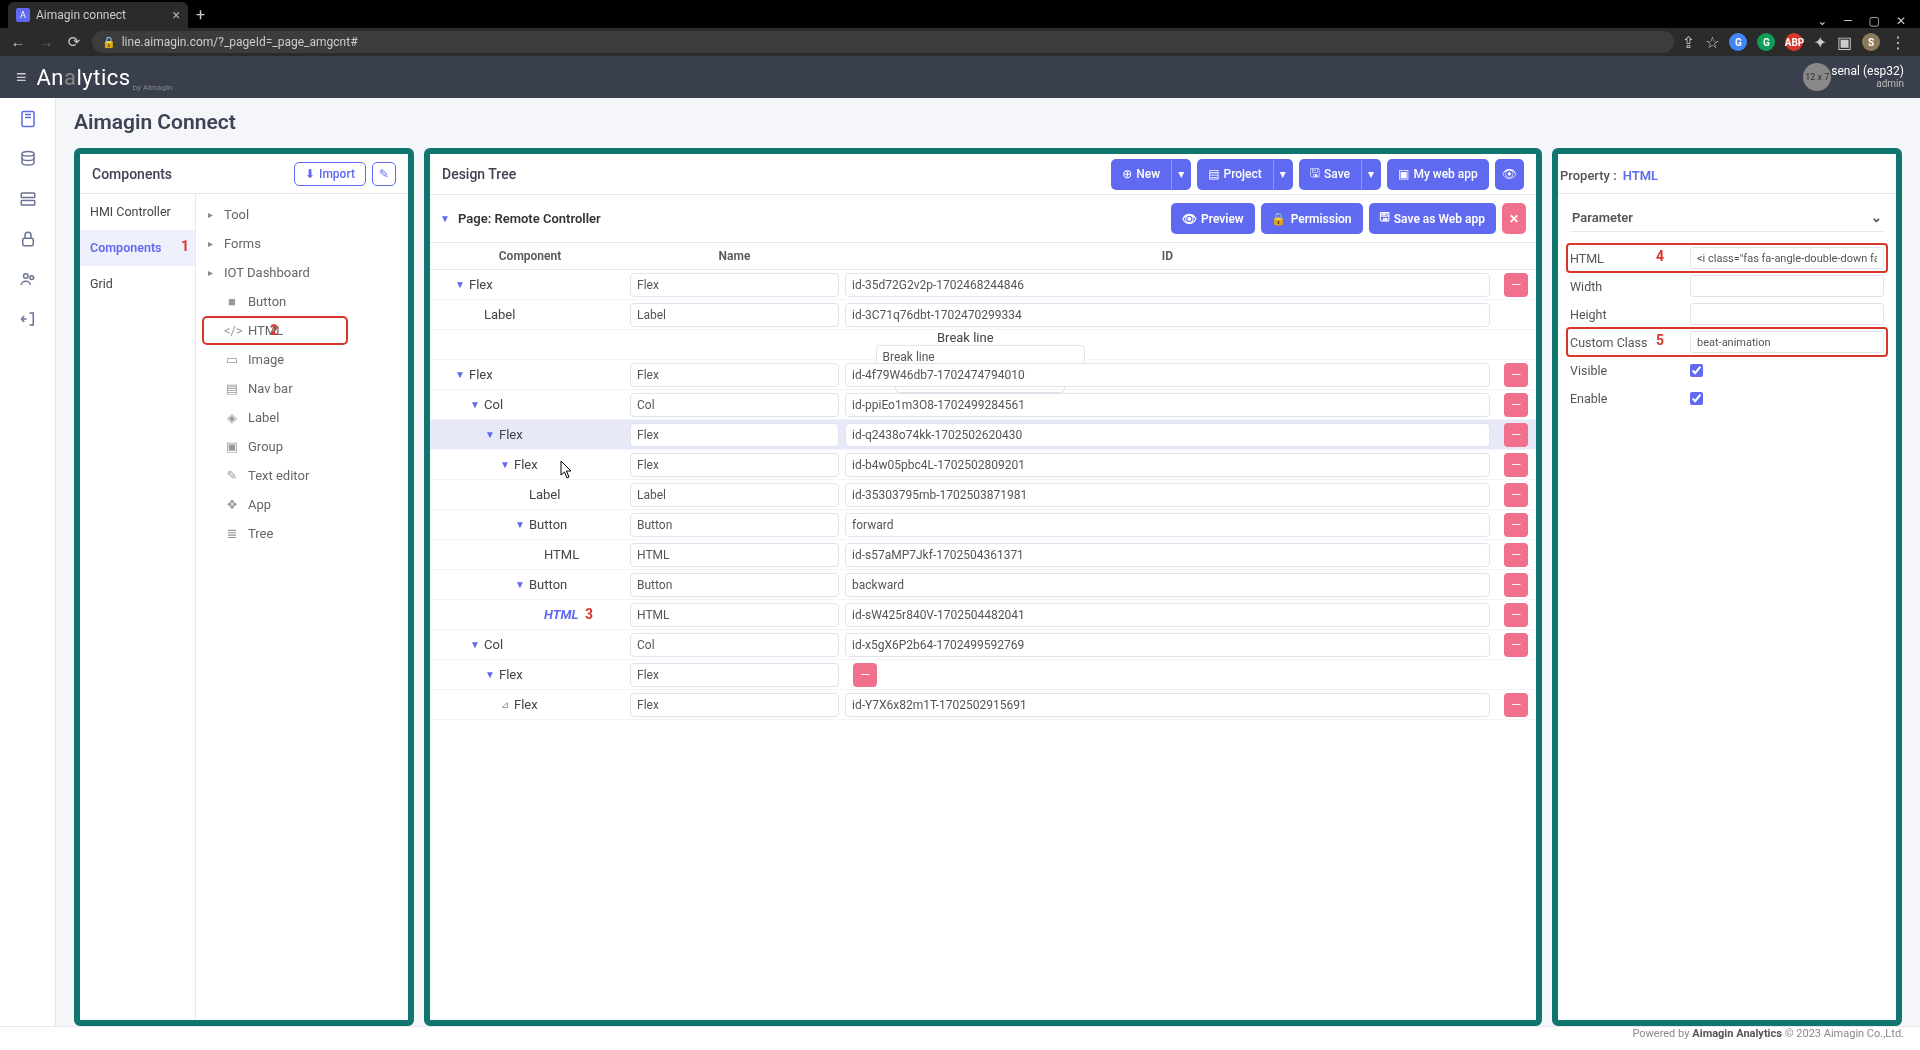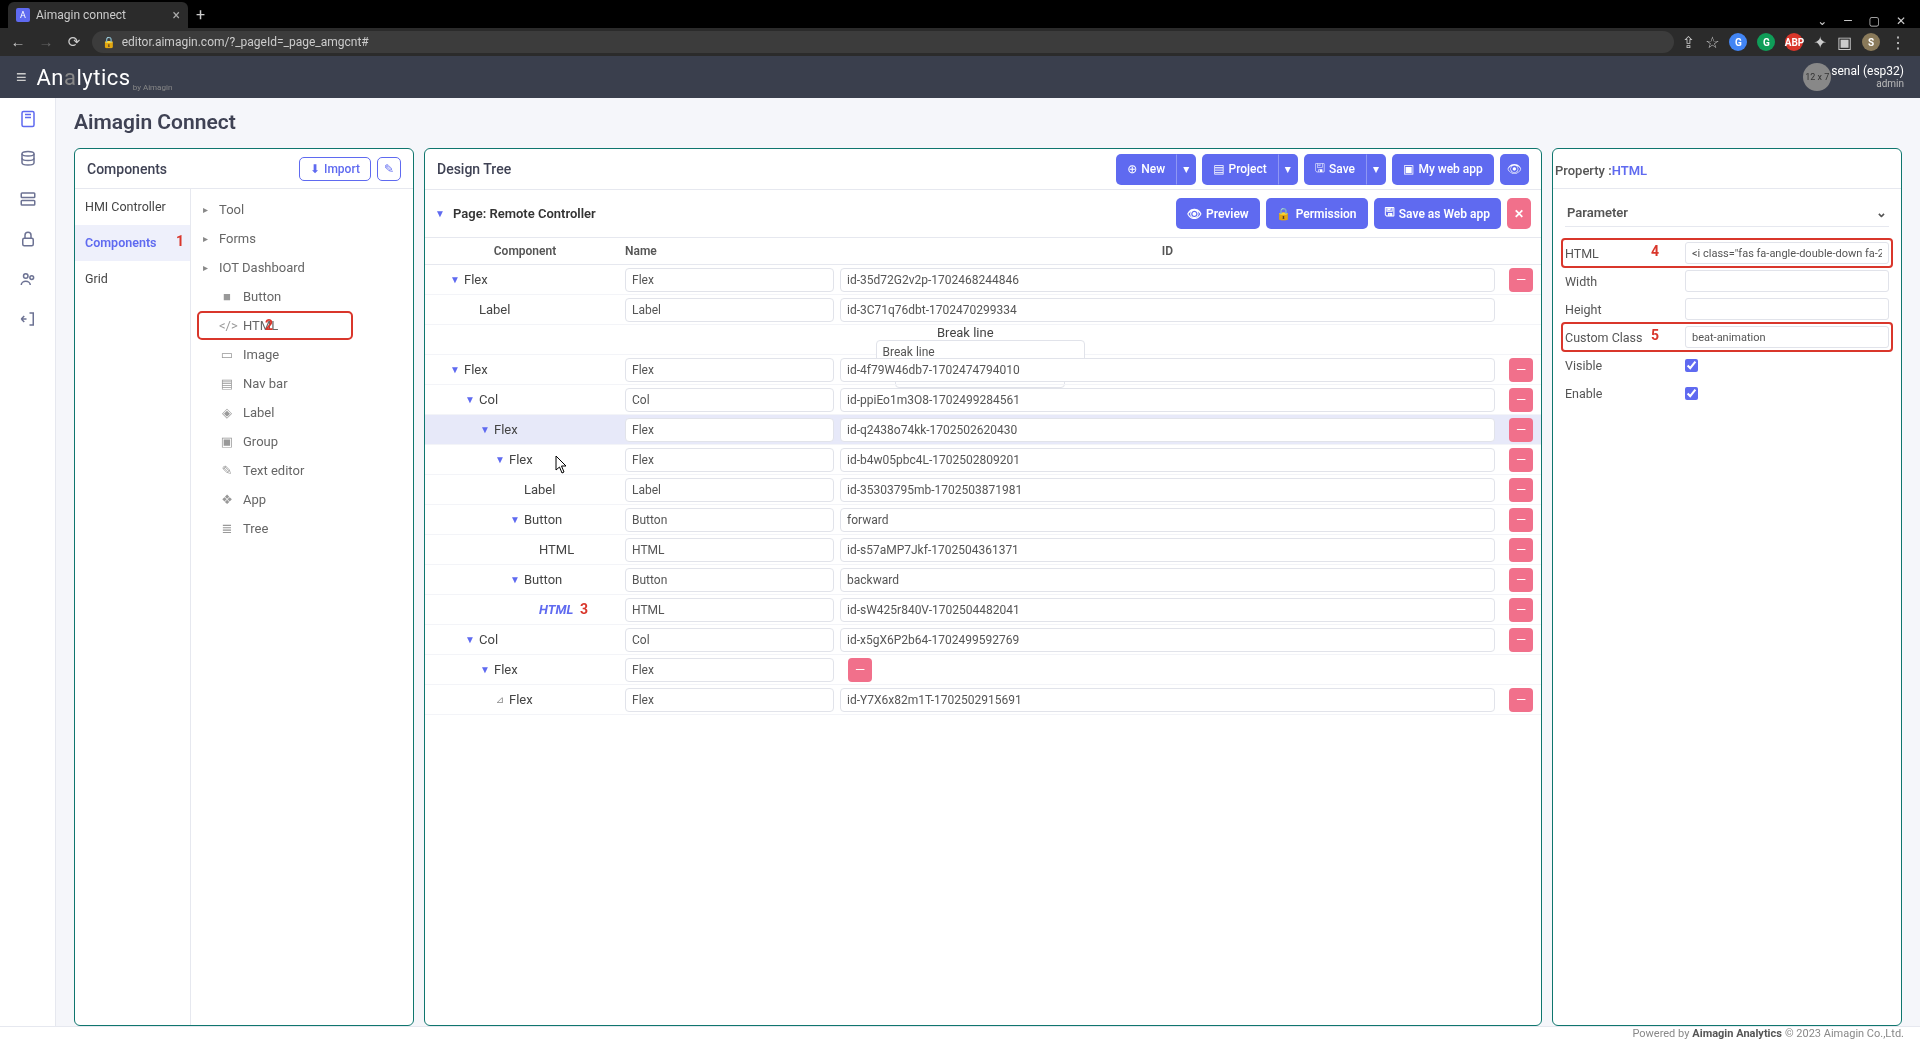--- a/index.html
+++ b/index.html
@@ -35,21 +35,21 @@
 
 .app-body { display: flex; height: calc(1050px - 56px - 42px - 24px); }
 .left-rail { width: 56px; background: #fff; border-right: 1px solid #e6e8ef; display:flex; flex-direction:column; align-items:center; padding-top:10px; gap:18px;}
 .rail-icon { width:22px;height:22px; color:#6c7293; display:flex;align-items:center;justify-content:center; font-size:16px;}
 .rail-icon.active { color:#5f6af0;}
 .main-content { flex:1; display:flex; flex-direction:column; padding: 12px 18px 0 18px; background:#f5f6fa; gap:10px;}
 .page-title { font-size: 21px; font-weight: 600; color: #3f4254; margin-bottom:4px; }
 
 
 .cols { display:flex; gap:10px; flex:1; min-height:0;}
-.panel { background:#fff; border:1px solid #0f766e; border-radius:6px; display:flex;flex-direction:column; overflow:hidden;}
+.panel { background:#fff; border:6px solid #0f766e; border-radius:6px; display:flex;flex-direction:column; overflow:hidden;}
 .panel-components { width:340px; }
 .panel-tree { flex:1; }
 .panel-props { width:350px; }
 
 .panel-header { height:40px; display:flex; align-items:center; padding: 0 12px; border-bottom:1px solid #e6e8ef; font-size:14px; color:#3f4254; font-weight:500;}
 .panel-header .right { margin-left:auto; display:flex; gap:6px;}
 
 
 .btn { display:inline-flex; align-items:center; gap:4px; padding: 4px 10px; border-radius:5px; font-size:12px; cursor:pointer; border:1px solid transparent;}
 .btn-outline-primary { color:#5f6af0; border-color:#5f6af0; background:#fff;}
@@ -91,21 +91,21 @@
 .scrollbar-fake { width:12px; background:#f3f4f8; }
 
 
 .props-body { padding:10px 12px; display:flex; flex-direction:column; gap:12px; position:relative;}
 .prop-section-header { display:flex; align-items:center; justify-content:space-between; font-size:13px; font-weight:600; color:#555; padding:6px 2px; border-bottom:1px solid #e6e8ef;}
 .prop-row { display:flex; align-items:center; height:28px; font-size:12.5px; color:#555;}
 .prop-row .plabel { width:120px;}
 .prop-row input[type=text] { flex:1; height:22px; border:1px solid #e1e3ea; border-radius:3px; padding:0 6px; font-size:11px; color:#555;}
 .prop-row input[type=checkbox] { accent-color:#5f6af0;}
 .red-frame { position:absolute; border:2px solid #d9362b; border-radius:4px; pointer-events:none;}
-.property-label-row { display:flex; align-items:center; font-size:13px; color:#555; padding:6px 2px 2px 2px; font-weight:500;}
+.property-label-row { display:flex; align-items:center; gap:6px; font-size:13px; color:#555; padding:6px 2px 2px 2px; font-weight:500;}
 .property-label-row .pval { color:#5f6af0; font-weight:600;}
 
 
 .footer { height:24px; background:#fff; border-top:1px solid #e6e8ef; display:flex; justify-content:flex-end; padding:0 16px; font-size:11px; color:#888;}
 
 
 svg { display:block; }
 </style>
 </head>
 <body>
@@ -124,21 +124,21 @@
       <span>▢</span>
       <span>✕</span>
     </div>
   </div>
   <div class="url-bar-row">
     <div class="nav-btn">←</div>
     <div class="nav-btn" style="color:#666">→</div>
     <div class="nav-btn">⟳</div>
     <div class="url-bar">
       <span class="lock">🔒</span>
-      <span>editor.aimagin.com/?_pageId=_page_amgcnt#</span>
+      <span>line.aimagin.com/?_pageId=_page_amgcnt#</span>
     </div>
     <div class="ext-icons">
       <span>⇪</span>
       <span>☆</span>
       <div class="ext-icon" style="background:#4285f4;color:#fff">G</div>
       <div class="ext-icon" style="background:#0f9d58;color:#fff">G</div>
       <div class="ext-icon" style="background:#d9362b;color:#fff">ABP</div>
       <span>✦</span>
       <span>▣</span>
       <div class="ext-icon" style="background:#8a7a5a;color:#fff">S</div>
@@ -317,21 +317,21 @@
           <span>Page: Remote Controller</span>
           <div class="right">
             <div class="btn btn-primary">👁 <span>Preview</span></div>
             <div class="btn btn-primary">🔒 <span>Permission</span></div>
             <div class="btn btn-primary">🖫 <span>Save as Web app</span></div>
             <div class="btn btn-danger btn-sm">✕</div>
           </div>
         </div>
         <div class="tree-header-row">
           <div class="col-comp" style="justify-content:center;">Component</div>
-          <div class="col-name" style="">Name</div>
+          <div class="col-name" style="text-align:center;">Name</div>
           <div class="col-id" style="text-align:center;">ID</div>
           <div class="col-act"></div>
         </div>
         <div class="tree-body" id="tree-body">
               <div class="tree-row" style="position: relative;">
                 <div class="col-comp">
                   <span class="indent" style="width: 25px;"></span>
                   <span class="tree-caret">▼</span>
                   <span>Flex</span>
                 </div>

